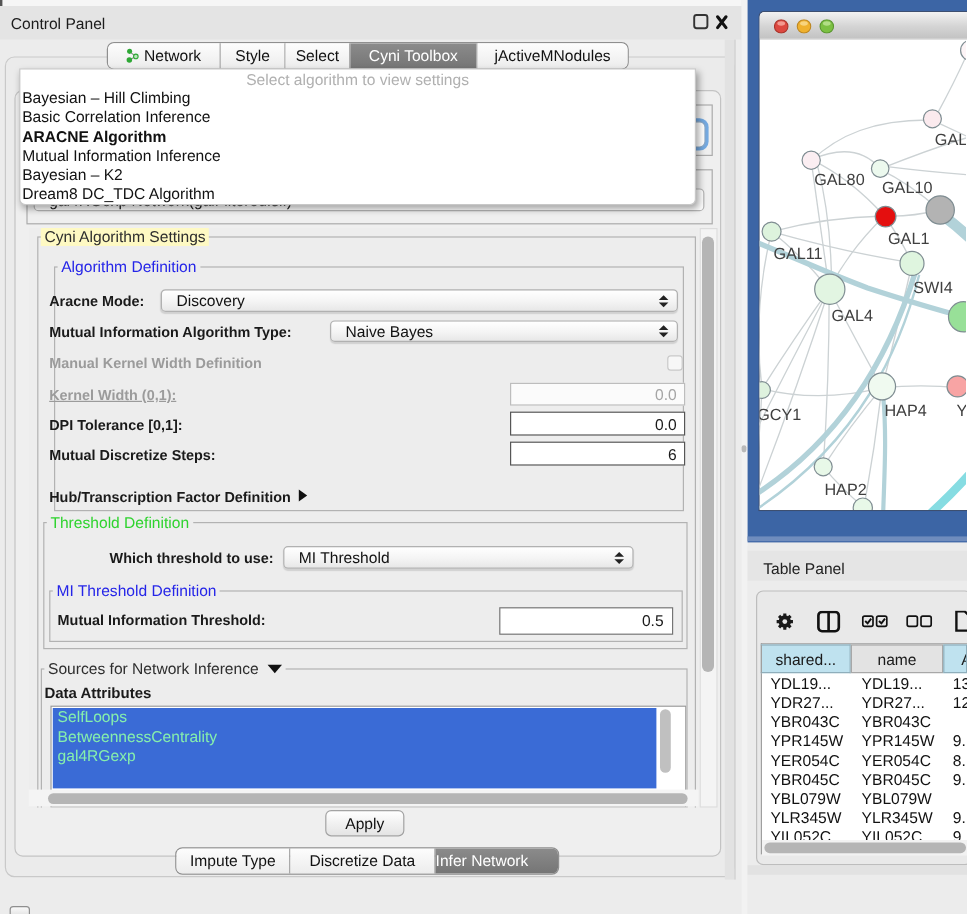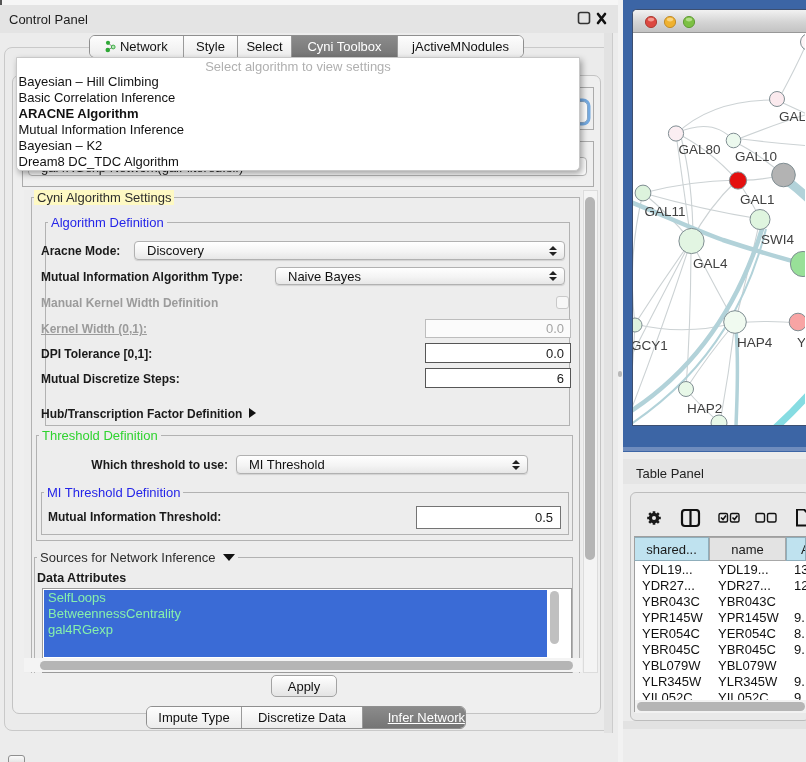--- a/index.html
+++ b/index.html
@@ -84,21 +84,21 @@
   <div class="abs" style="left:585px;top:197px;width:10px;height:363px;background:#b5b5b5;border-radius:5px;"></div>
 
   <div class="abs" style="left:24px;top:658px;width:558px;height:14px;background:#f4f4f4;"></div>
   <div class="abs" style="left:40px;top:661px;width:533px;height:9px;background:#b5b5b5;border-radius:4.5px;"></div>
 
   <div class="abs" style="left:271px;top:675px;width:66px;height:22px;border:1px solid #a3a3a3;border-radius:5px;background:linear-gradient(#ffffff,#f1f1f1 50%,#e4e4e4);text-align:center;font-size:13px;color:#111;line-height:21px;">Apply</div>
 
   <div class="abs" id="bottabs" style="left:146px;top:706px;height:23px;display:flex;border:1px solid #8f8f8f;border-radius:6px;overflow:hidden;font-size:13px;">
     <div style="width:95px;background:linear-gradient(#fdfdfd,#ececec);border-right:1px solid #9a9a9a;text-align:center;line-height:22px;color:#111;">Impute Type</div>
     <div style="width:121px;background:linear-gradient(#fdfdfd,#ececec);border-right:1px solid #9a9a9a;text-align:center;line-height:22px;color:#111;">Discretize Data</div>
-    <div style="width:102px;background:linear-gradient(#8b8b8b,#757575);text-align:right;line-height:22px;color:#fff;text-decoration:underline;">Infer Network</div>
+    <div style="width:102px;background:linear-gradient(#8b8b8b,#757575);text-align:left;line-height:22px;color:#fff;">Infer Network</div>
   </div>
 
   <div class="abs" id="toptabs" style="left:89px;top:35px;height:23px;display:flex;border:1px solid #8f8f8f;border-radius:6px;overflow:hidden;font-size:13px;background:#fff;">
     <div style="width:94px;background:linear-gradient(#fdfdfd,#ececec);border-right:1px solid #9a9a9a;text-align:center;line-height:22px;color:#111;"><svg width="11" height="13" viewBox="0 0 11 13" style="vertical-align:-2px;">
             <path d="M3 3 L8 7 M3 10 L8 7" stroke="#888" stroke-width="1"></path>
             <circle cx="3" cy="2.8" r="2.1" fill="#2ea836"></circle>
             <circle cx="2.8" cy="10" r="2.3" fill="#2ea836"></circle>
             <circle cx="8.2" cy="7" r="1.9" fill="#b9e4bb" stroke="#2ea836" stroke-width="0.9"></circle>
           </svg> Network</div>
     <div style="width:54px;background:linear-gradient(#fdfdfd,#ececec);border-right:1px solid #9a9a9a;text-align:center;line-height:22px;color:#111;">Style</div>

